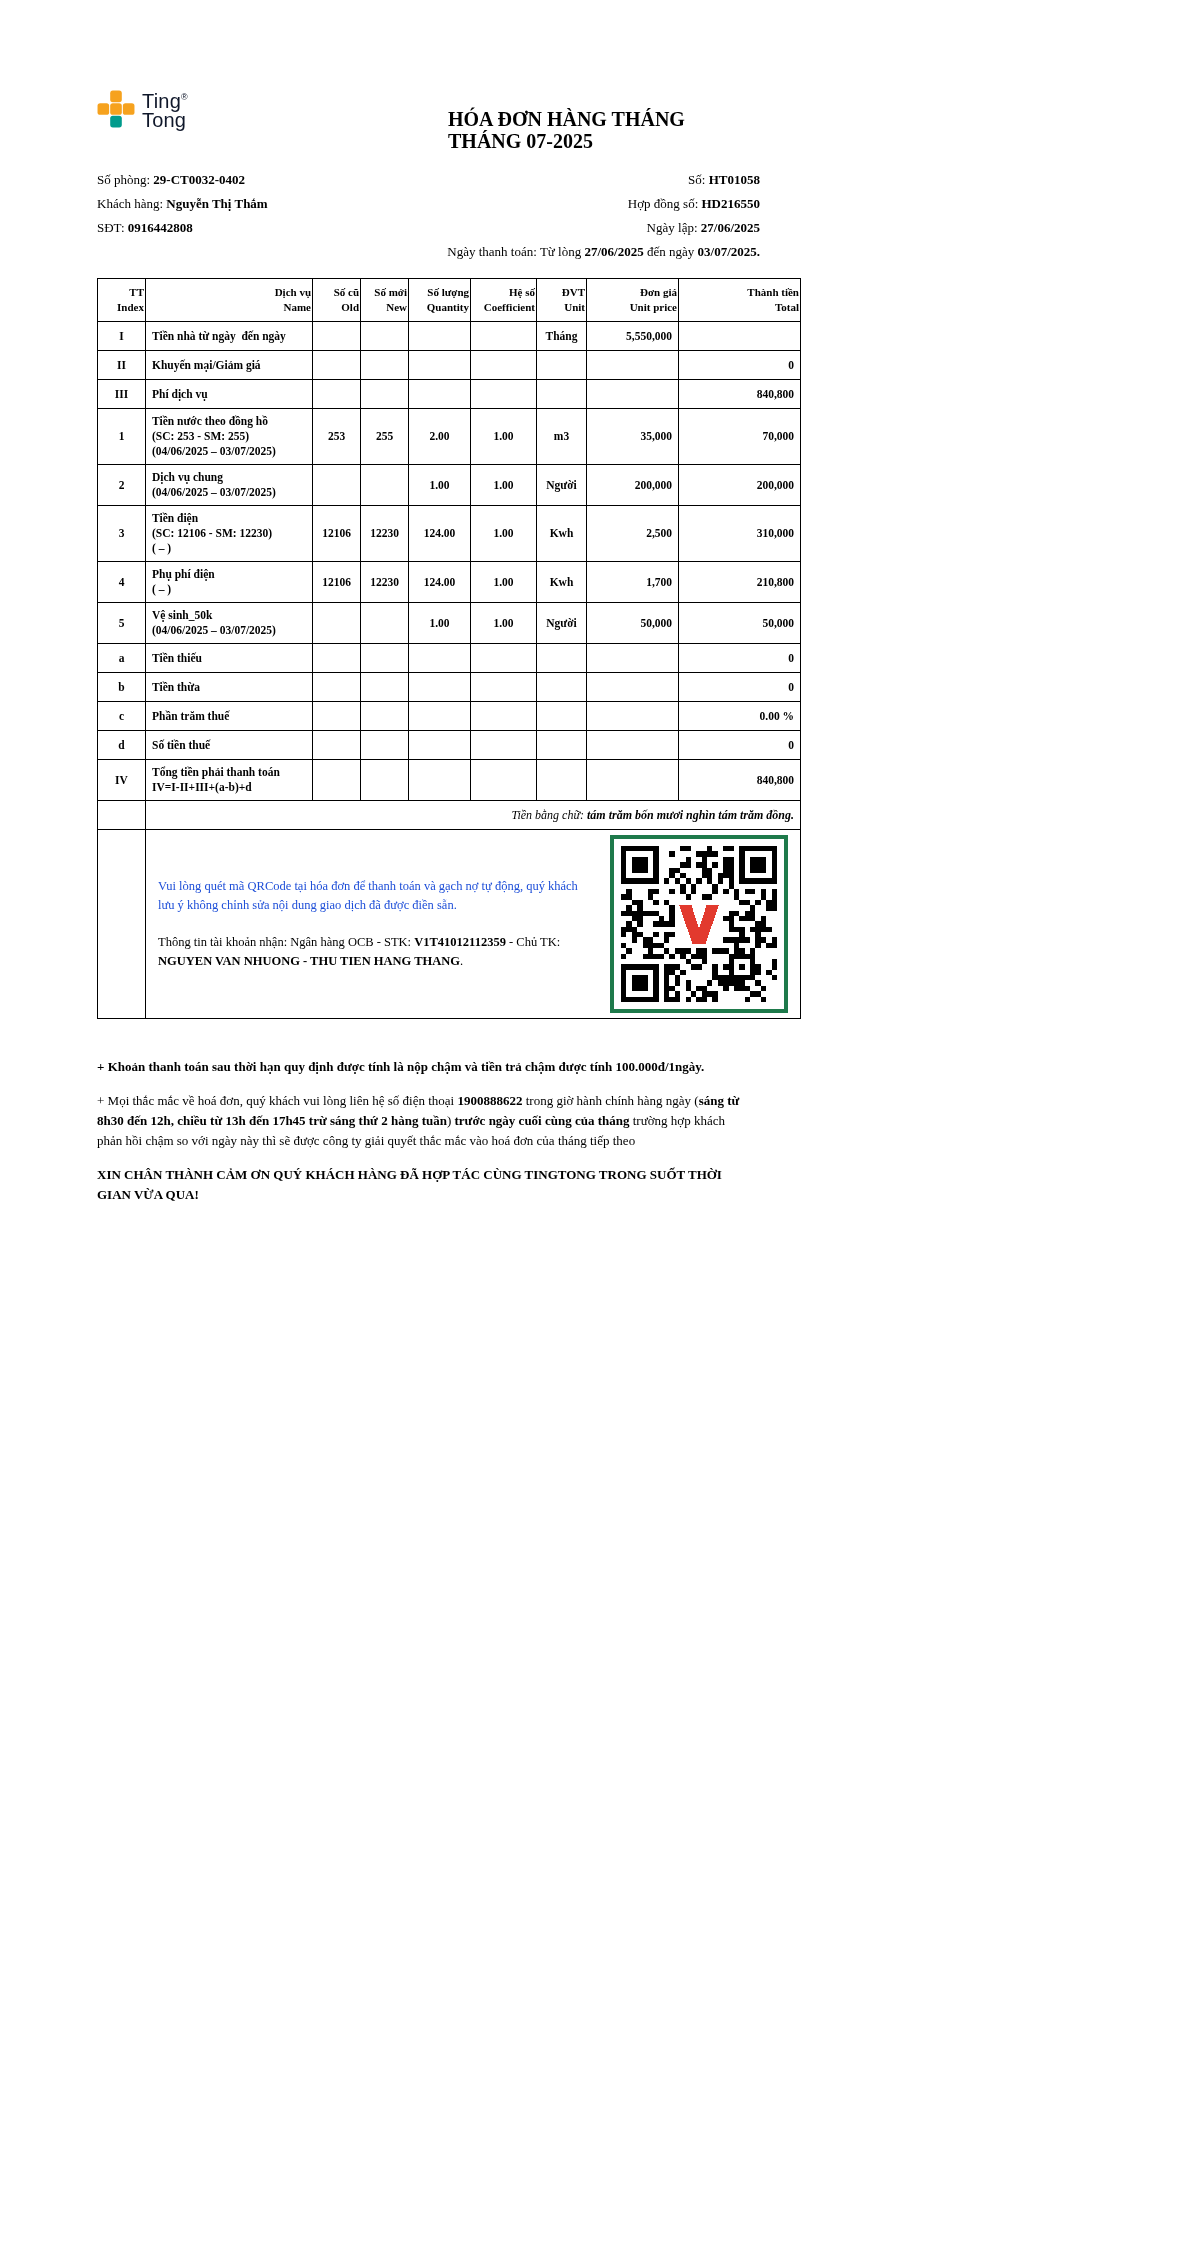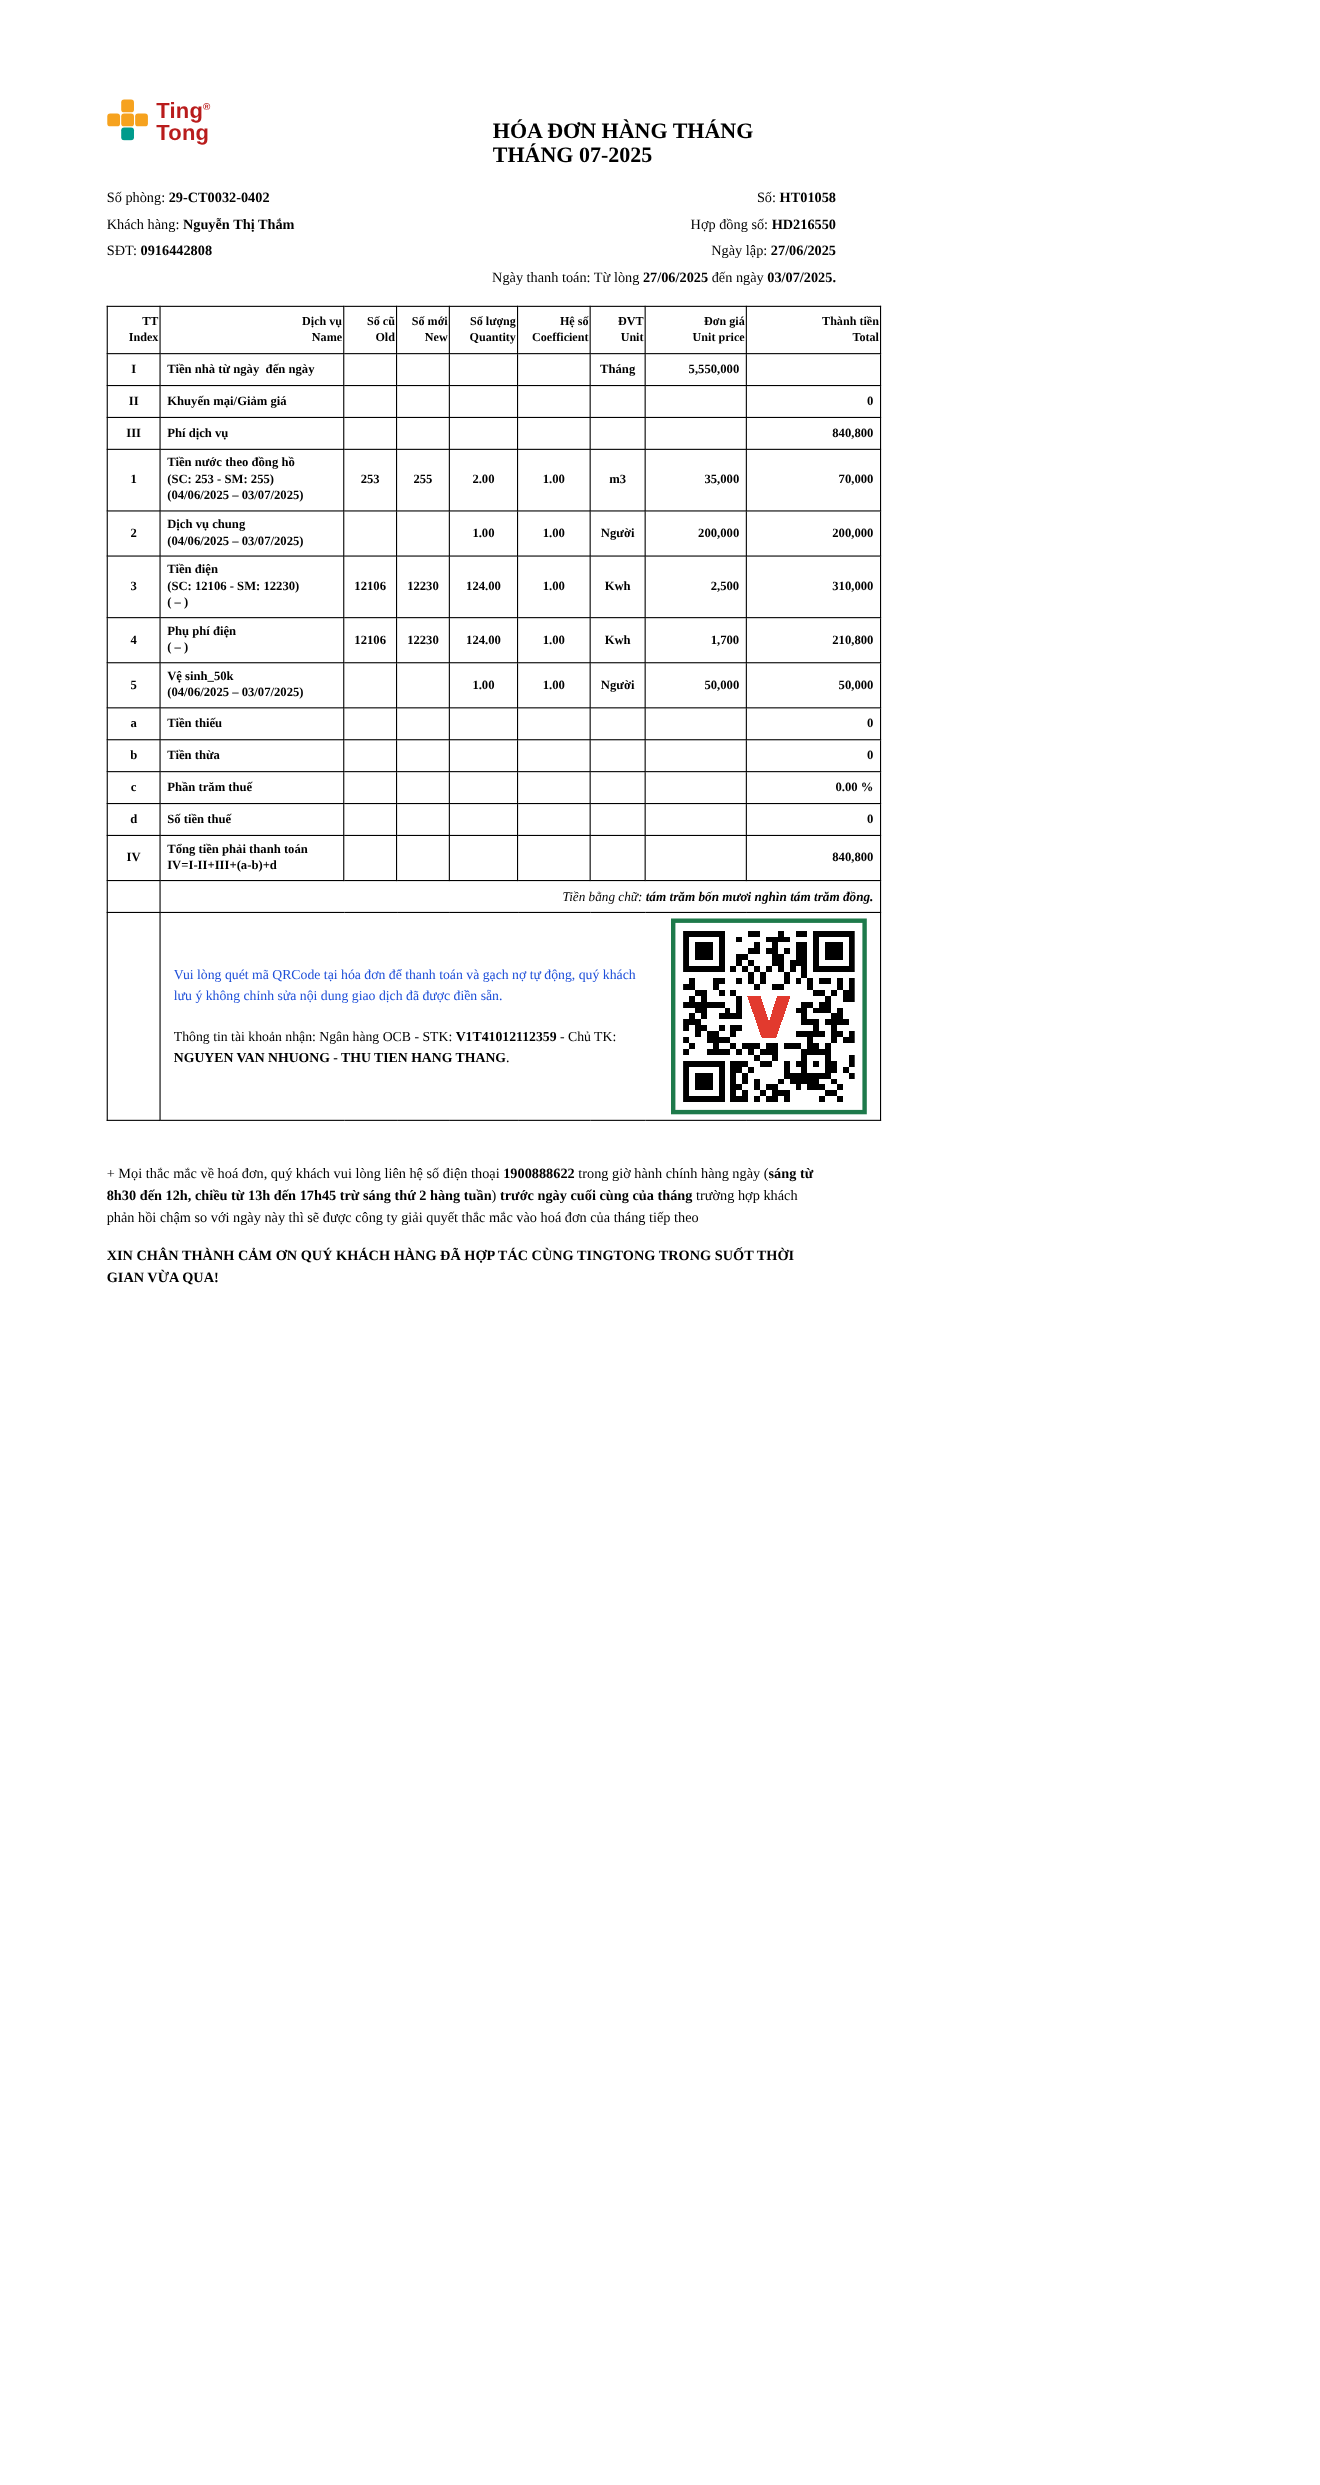--- a/index.html
+++ b/index.html
@@ -7,21 +7,21 @@
   body {
     width:1200px; height:2259px; position:relative;
     font-family:"Liberation Serif", serif; color:#000;
   }
   .page { position:absolute; inset:0; background:#fff; }
   .content { position:absolute; left:97px; top:88px; width:703px; }
 
   
   .header { display:flex; justify-content:space-between; align-items:flex-start; padding-right:40px; }
   .logo { display:flex; align-items:center; gap:7px; }
-  .logo-text { font-family:"Liberation Sans", sans-serif; font-weight:bold; color:#b91c1c; font-size:20px; line-height:19px; letter-spacing:.2px; }
+  .logo-text { font-family:"Liberation Sans", sans-serif; font-weight:normal; color:#0f172a; font-size:20px; line-height:19px; letter-spacing:.2px; }
   .logo-text sup { font-size:9px; vertical-align:super; }
   .doc-title { width:312px; text-align:left; font-weight:bold; font-size:20px; line-height:22px; margin-top:20px; }
 
   
   .info { display:flex; margin-top:16px; padding-right:40px; font-size:13px; line-height:24px; }
   .info-left { width:358px; }
   .info-right { flex:1; text-align:right; }
   .info-right .line { white-space:nowrap; }
 
   
@@ -697,18 +697,19 @@
                     <path d="M10.8,11 L13.3,18.2 L15.7,18.2 L18.2,11 L15.9,11 L14.5,15.4 L13.1,11 Z" fill="#E23A2E"></path>
                   </svg>
               </div>
             </div>
           </td>
         </tr>
       </tbody>
     </table>
 
     <div class="notes">
+      <p class="bold">+ Khoản thanh toán sau thời hạn quy định được tính là nộp chậm và tiền trả chậm được tính 100.000đ/1ngày.</p>
       <p><span>+ Mọi thắc mắc về hoá đơn, quý khách vui lòng liên hệ số điện thoại </span><span style="font-weight: bold;">1900888622</span><span> trong giờ hành chính hàng ngày (</span><span style="font-weight: bold;">sáng từ 8h30 đến 12h, chiều từ 13h đến 17h45 trừ sáng thứ 2 hàng tuần</span><span>) </span><span style="font-weight: bold;">trước ngày cuối cùng của tháng</span><span> trường hợp khách phản hồi chậm so với ngày này thì sẽ được công ty giải quyết thắc mắc vào hoá đơn của tháng tiếp theo</span></p>
       <p class="bold">XIN CHÂN THÀNH CẢM ƠN QUÝ KHÁCH HÀNG ĐÃ HỢP TÁC CÙNG TINGTONG TRONG SUỐT THỜI GIAN VỪA QUA!</p>
     </div>
 
   </div>
 </div>
 
 </body></html>

